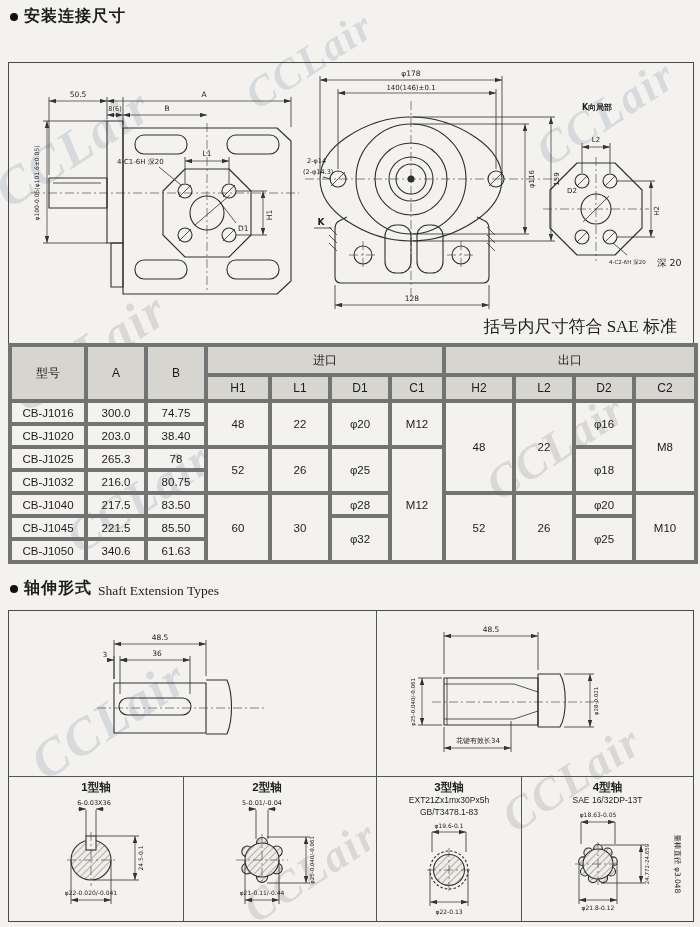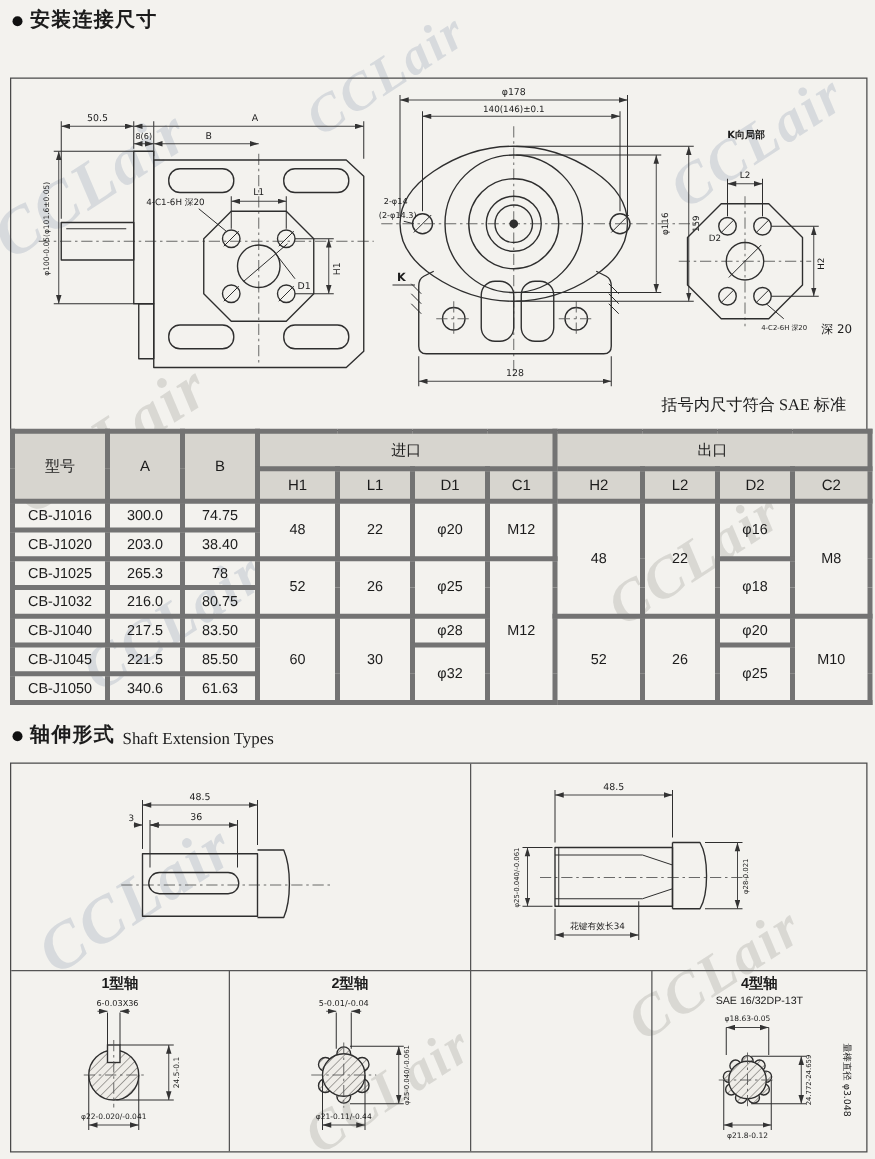--- a/index.html
+++ b/index.html
@@ -6,21 +6,21 @@
   body{width:700px;height:927px;background:#f3f2ee;position:relative;overflow:hidden;
        font-family:"Liberation Sans",sans-serif;color:#1c1c1c;}
   .wm{position:absolute;z-index:0;font:italic bold 52px "Liberation Serif",serif;
       color:rgba(135,152,175,.26);transform:rotate(-33deg);letter-spacing:2px;pointer-events:none;}
   .wm.gray{color:rgba(150,150,144,.28);}
   .hd{position:absolute;left:10px;display:flex;align-items:flex-end;gap:6px;z-index:2;}
   .bullet{width:8px;height:8px;background:#111;border-radius:50%;align-self:center;flex:0 0 auto;}
   .hd .zh{font-weight:bold;font-size:16px;letter-spacing:1px;}
   .hd .en{font-family:"Liberation Serif",serif;font-size:13.5px;}
   .draw-box{position:absolute;left:8px;top:62px;width:684px;height:281px;border:1.5px solid #4a4a4a;z-index:1;}
-  .sae-note{position:absolute;right:16px;top:252px;font-family:"Liberation Serif",serif;font-size:13px;}
+  .sae-note{position:absolute;right:16px;top:252px;font-family:"Liberation Serif",serif;font-size:17px;}
   .dim-table{position:absolute;left:8px;top:343px;width:686px;border-collapse:collapse;z-index:1;
              table-layout:fixed;font-size:11.5px;text-align:center;}
   .dim-table th,.dim-table td{border:4px solid #737373;padding:0;font-weight:normal;}
   .dim-table thead th{background:#d7d5cf;font-size:12px;}
   .dim-table tr{height:23px;}
   .dim-table tr.h1{height:30px;}
   .dim-table tr.h2{height:26px;}
   .shaft-box{position:absolute;left:8px;top:610px;width:684px;height:310px;border:1.5px solid #4a4a4a;z-index:1;}
   .vdiv,.hdiv{position:absolute;background:#555;}
   .type-cell{position:absolute;top:165px;height:145px;display:flex;flex-direction:column;align-items:center;padding-top:4px;box-sizing:border-box;}
@@ -348,21 +348,21 @@
       <path class="cl" d="M46,66 L94,66 M70,38 L70,92"></path>
       <path class="tl" d="M75,42 L118,42 M72,86 L118,86"></path>
       <path class="dl" marker-start="url(#as)" marker-end="url(#ae)" d="M114,42 L114,86"></path>
       <text x="122" y="64" font-size="6" text-anchor="middle" transform="rotate(-90 122 64)">24.5-0.1</text>
       <path class="tl" d="M50,66 L50,110 M90,66 L90,110"></path>
       <path class="dl" marker-start="url(#as)" marker-end="url(#ae)" d="M50,106 L90,106"></path>
       <text x="70" y="101" font-size="6" text-anchor="middle">φ22-0.020/-0.041</text>
     </svg>
   </div>
 
-  <div class="type-cell" style="left:175px;width:192px;">
+  <div class="type-cell" style="left:162px;width:192px;">
     <div class="type-title">2型轴</div>
     <svg class="rel" width="150" height="126" viewBox="0 0 150 126">
       <text x="70" y="11" font-size="6.5" text-anchor="middle">5-0.01/-0.04</text>
       <path class="dl" marker-end="url(#ae)" d="M56,15 L64,15"></path>
       <path class="dl" marker-start="url(#as)" d="M76,15 L84,15"></path>
       <path class="tl" d="M64,16 L64,45 M76,16 L76,45"></path>
       <circle class="hf" cx="70" cy="49" r="5.5"></circle>
       <circle class="hf" cx="84.7" cy="57.5" r="5.5"></circle>
       <circle class="hf" cx="84.7" cy="74.5" r="5.5"></circle>
       <circle class="hf" cx="70" cy="83" r="5.5"></circle>
@@ -372,20 +372,36 @@
       <path class="cl" d="M44,66 L96,66 M70,40 L70,92"></path>
       <path class="tl" d="M75,43 L118,43 M75,89 L118,89"></path>
       <path class="dl" marker-start="url(#as)" marker-end="url(#ae)" d="M114,43 L114,89"></path>
       <text x="122" y="66" font-size="5.5" text-anchor="middle" transform="rotate(-90 122 66)">φ25-0.040/-0.061</text>
       <path class="tl" d="M53,66 L53,110 M87,66 L87,110"></path>
       <path class="dl" marker-start="url(#as)" marker-end="url(#ae)" d="M53,106 L87,106"></path>
       <text x="70" y="101" font-size="6" text-anchor="middle">φ21-0.11/-0.44</text>
     </svg>
   </div>
 
+  <div class="type-cell" style="left:368px;width:144px;">
+    <div class="type-title">3型轴</div>
+    <div class="type-spec">EXT21Zx1mx30Px5h</div>
+    <div class="type-spec">GB/T3478.1-83</div>
+    <svg class="rel" width="140" height="100" viewBox="0 0 140 100">
+      <text x="70" y="10" font-size="6" text-anchor="middle">φ19.6-0.1</text>
+      <path class="dl" marker-start="url(#as)" marker-end="url(#ae)" d="M53,14 L87,14"></path>
+      <path class="tl" d="M53,14 L53,34 M87,14 L87,34"></path>
+      <circle class="hf" cx="70" cy="52" r="15.5"></circle>
+      <circle class="ol" cx="70" cy="52" r="19" stroke-dasharray="2.5 2"></circle>
+      <path class="cl" d="M48,52 L92,52 M70,30 L70,76"></path>
+      <path class="tl" d="M51,52 L51,88 M89,52 L89,88"></path>
+      <path class="dl" marker-start="url(#as)" marker-end="url(#ae)" d="M51,84 L89,84"></path>
+      <text x="70" y="96" font-size="6" text-anchor="middle">φ22-0.13</text>
+    </svg>
+  </div>
 
   <div class="type-cell" style="left:513px;width:171px;">
     <div class="type-title">4型轴</div>
     <div class="type-spec">SAE 16/32DP-13T</div>
     <svg class="rel" width="170" height="112" viewBox="0 0 170 112">
       <text x="75" y="11" font-size="6" text-anchor="middle">φ18.63-0.05</text>
       <path class="dl" marker-start="url(#as)" marker-end="url(#ae)" d="M58,16 L92,16"></path>
       <path class="tl" d="M58,16 L58,38 M92,16 L92,38"></path>
       <circle class="hf" cx="75" cy="43" r="4.5"></circle>
       <circle class="hf" cx="65.4" cy="46.5" r="4.5"></circle>

